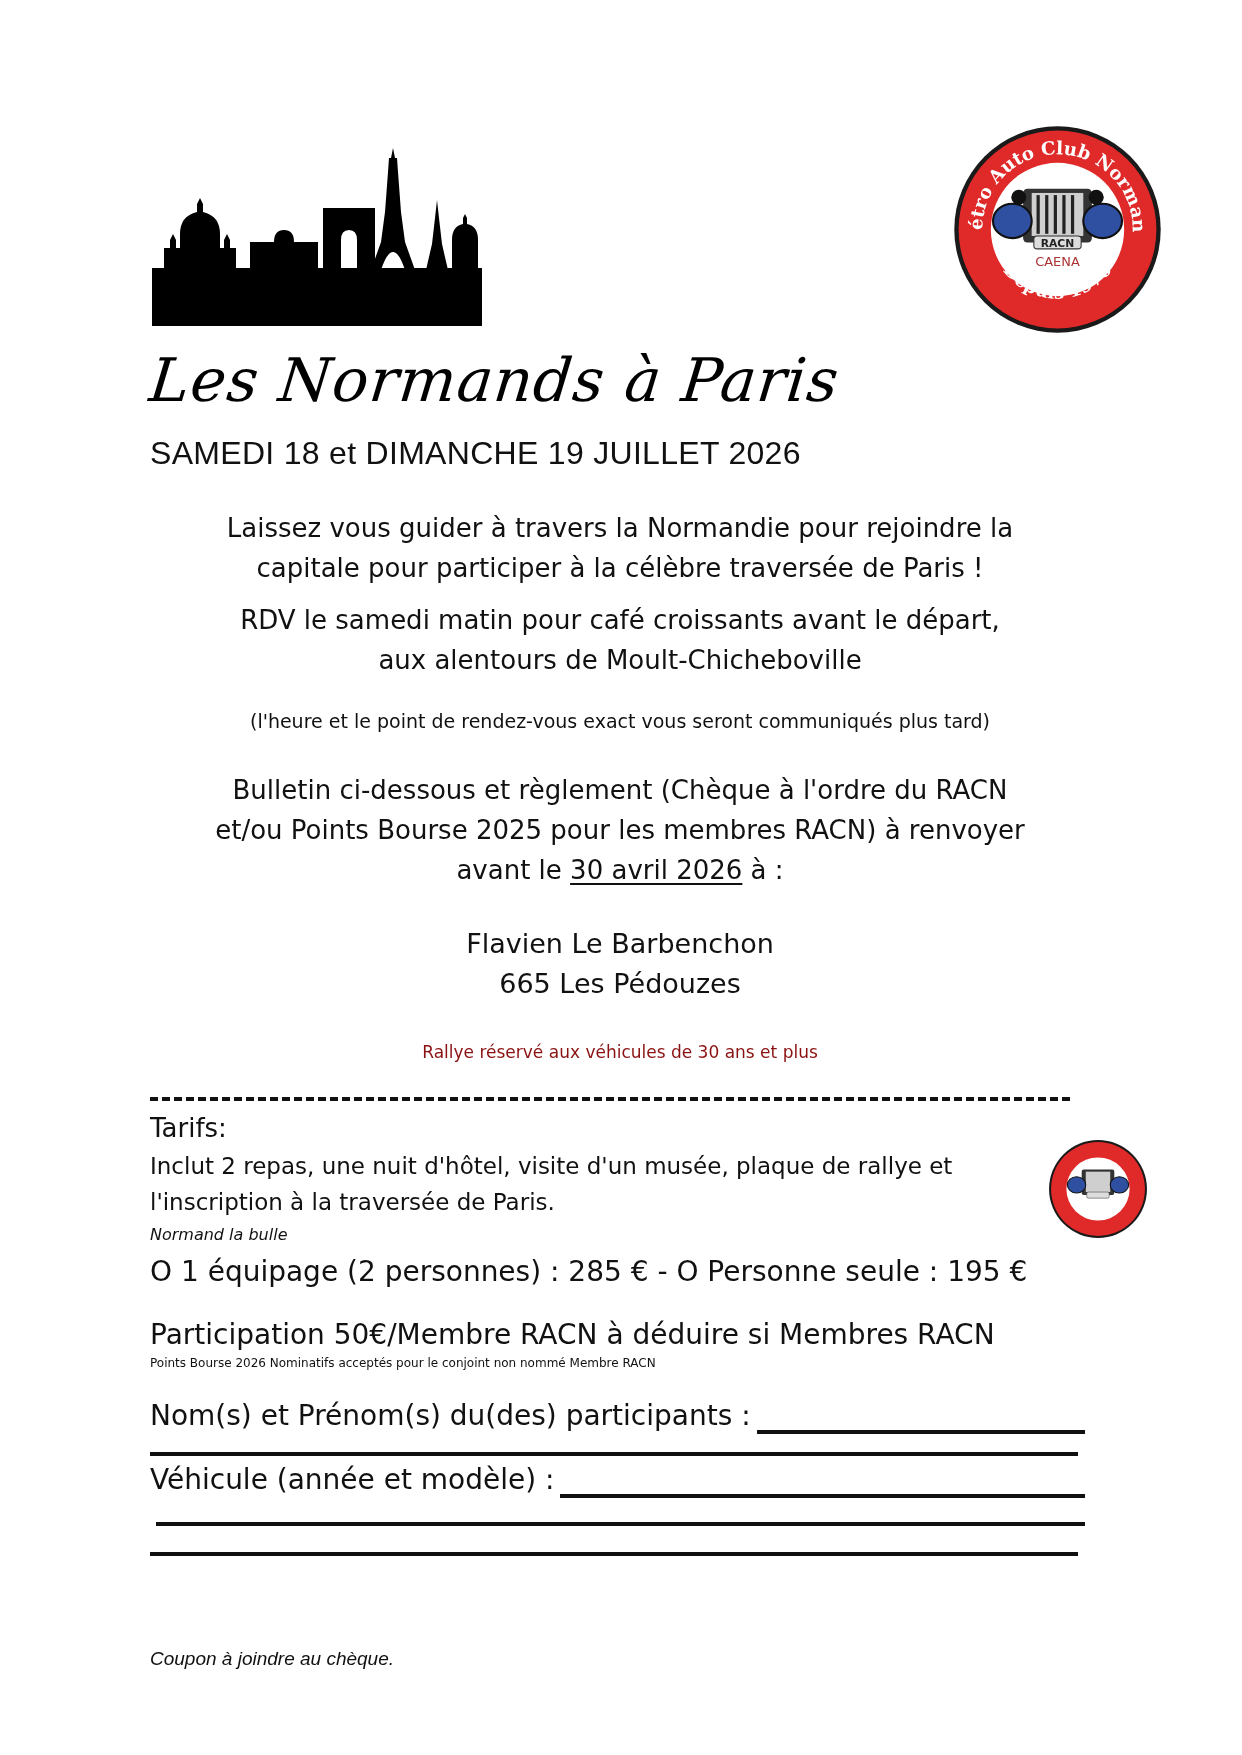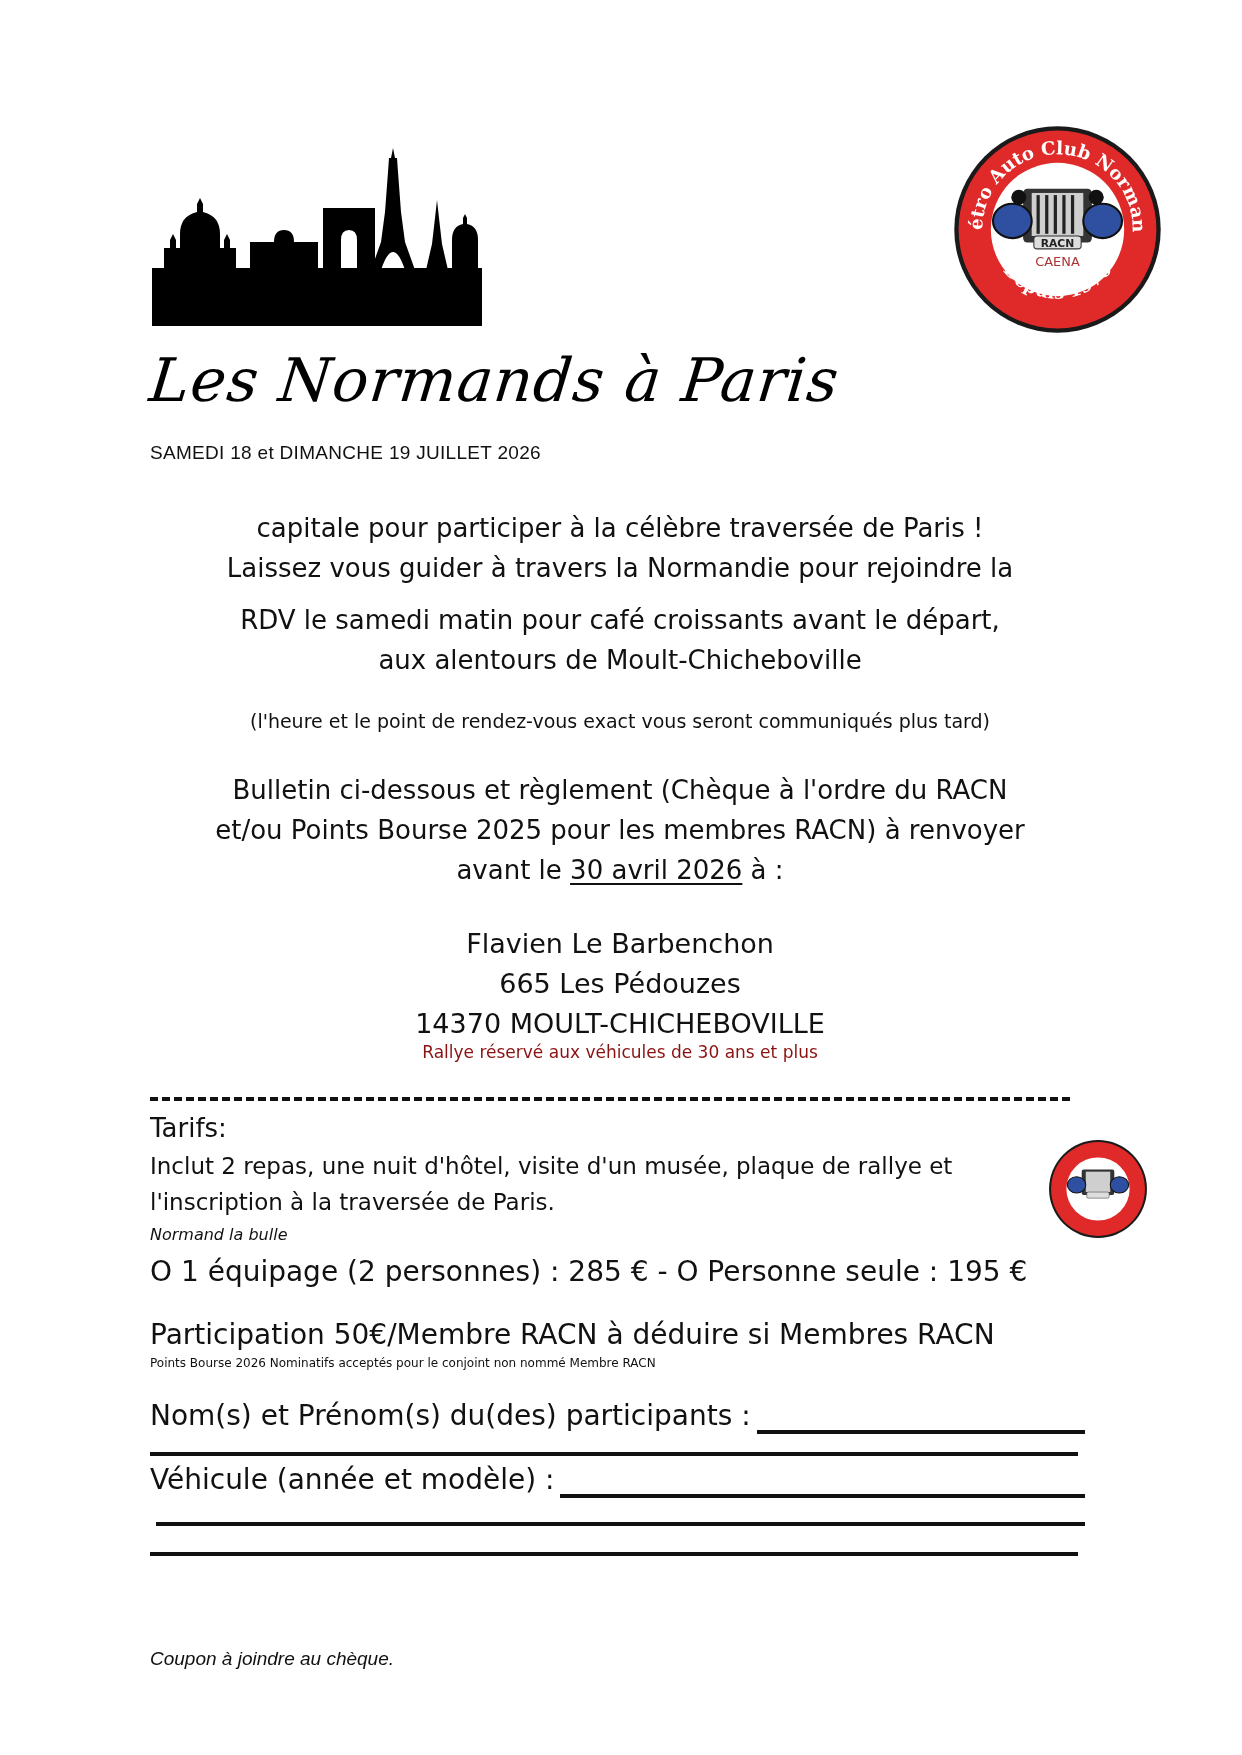--- a/index.html
+++ b/index.html
@@ -12,21 +12,21 @@
     .logo-big { left: 950px; top: 122px; width: 215px; height: 215px; }
     .logo-small { left: 1047px; top: 1138px; width: 102px; height: 102px; }
 
     .title {
       left: 150px; top: 340px;
       font-family: "DejaVu Serif", serif; font-style: italic;
       font-size: 60px; line-height: 80px; color: #000;
       letter-spacing: 1px; transform: skewX(-6deg);
     }
     .dates {
-      left: 150px; top: 436px; font-size: 19px; line-height: 34px; letter-spacing: 0.3px;
+      left: 150px; top: 436px; font-size: 32px; line-height: 34px; letter-spacing: 0.3px;
       font-family: "Liberation Sans", sans-serif;
     }
     .center-block {
       left: 140px; width: 960px; text-align: center;
       font-family: "DejaVu Sans", sans-serif;
     }
     .intro { top: 508px; font-size: 26px; line-height: 40px; }
     .rdv { top: 600px; font-size: 26px; line-height: 40px; }
     .rdv-note { top: 704px; font-size: 19px; line-height: 34px; }
     .bulletin { top: 770px; font-size: 26px; line-height: 40px; }
@@ -103,40 +103,39 @@
   <circle cx="136" cy="70" r="7" fill="#111"></circle>
   <rect x="78" y="106" width="44" height="12" rx="3" fill="#ddd" stroke="#333"></rect>
   <text x="100" y="116" text-anchor="middle" font-family="DejaVu Sans, sans-serif" font-weight="bold" font-size="10" fill="#222">RACN</text>
   <text x="100" y="134" text-anchor="middle" font-family="DejaVu Sans, sans-serif" font-size="12" fill="#a33">CAENA</text>
 </svg>
 
 <h1 class="abs title" style="margin:0;font-weight:normal;">Les Normands à Paris</h1>
 <div class="abs dates">SAMEDI 18 et DIMANCHE 19 JUILLET 2026</div>
 
 <div class="abs center-block intro">
+  <div>Laissez vous guider à travers la Normandie pour rejoindre la</div>
   <div>capitale pour participer à la célèbre traversée de Paris !</div>
-  <div>Laissez vous guider à travers la Normandie pour rejoindre la</div>
 </div>
 
 <div class="abs center-block rdv">
   <div>RDV le samedi matin pour café croissants avant le départ,</div>
   <div>aux alentours de Moult-Chicheboville</div>
 </div>
 <div class="abs center-block rdv-note">(l'heure et le point de rendez-vous exact vous seront communiqués plus tard)</div>
 
 <div class="abs center-block bulletin">
   <div>Bulletin ci-dessous et règlement (Chèque à l'ordre du RACN</div>
   <div>et/ou Points Bourse 2025 pour les membres RACN) à renvoyer</div>
   <div><span>avant le </span><u>30 avril 2026</u><span> à :</span></div>
 </div>
 
 <div class="abs center-block address">
   <div>Flavien Le Barbenchon</div>
   <div>665 Les Pédouzes</div>
-  <div>14370 MOULT-CHICHEBOVILLE</div>
 </div>
 <div class="abs center-block notice">Rallye réservé aux véhicules de 30 ans et plus</div>
 
 <div class="abs separator"></div>
 
 <div class="abs tarifs-title">Tarifs:</div>
 <div class="abs tarifs-desc">
   <div>Inclut 2 repas, une nuit d'hôtel, visite d'un musée, plaque de rallye et</div>
   <div>l'inscription à la traversée de Paris.</div>
 </div>

